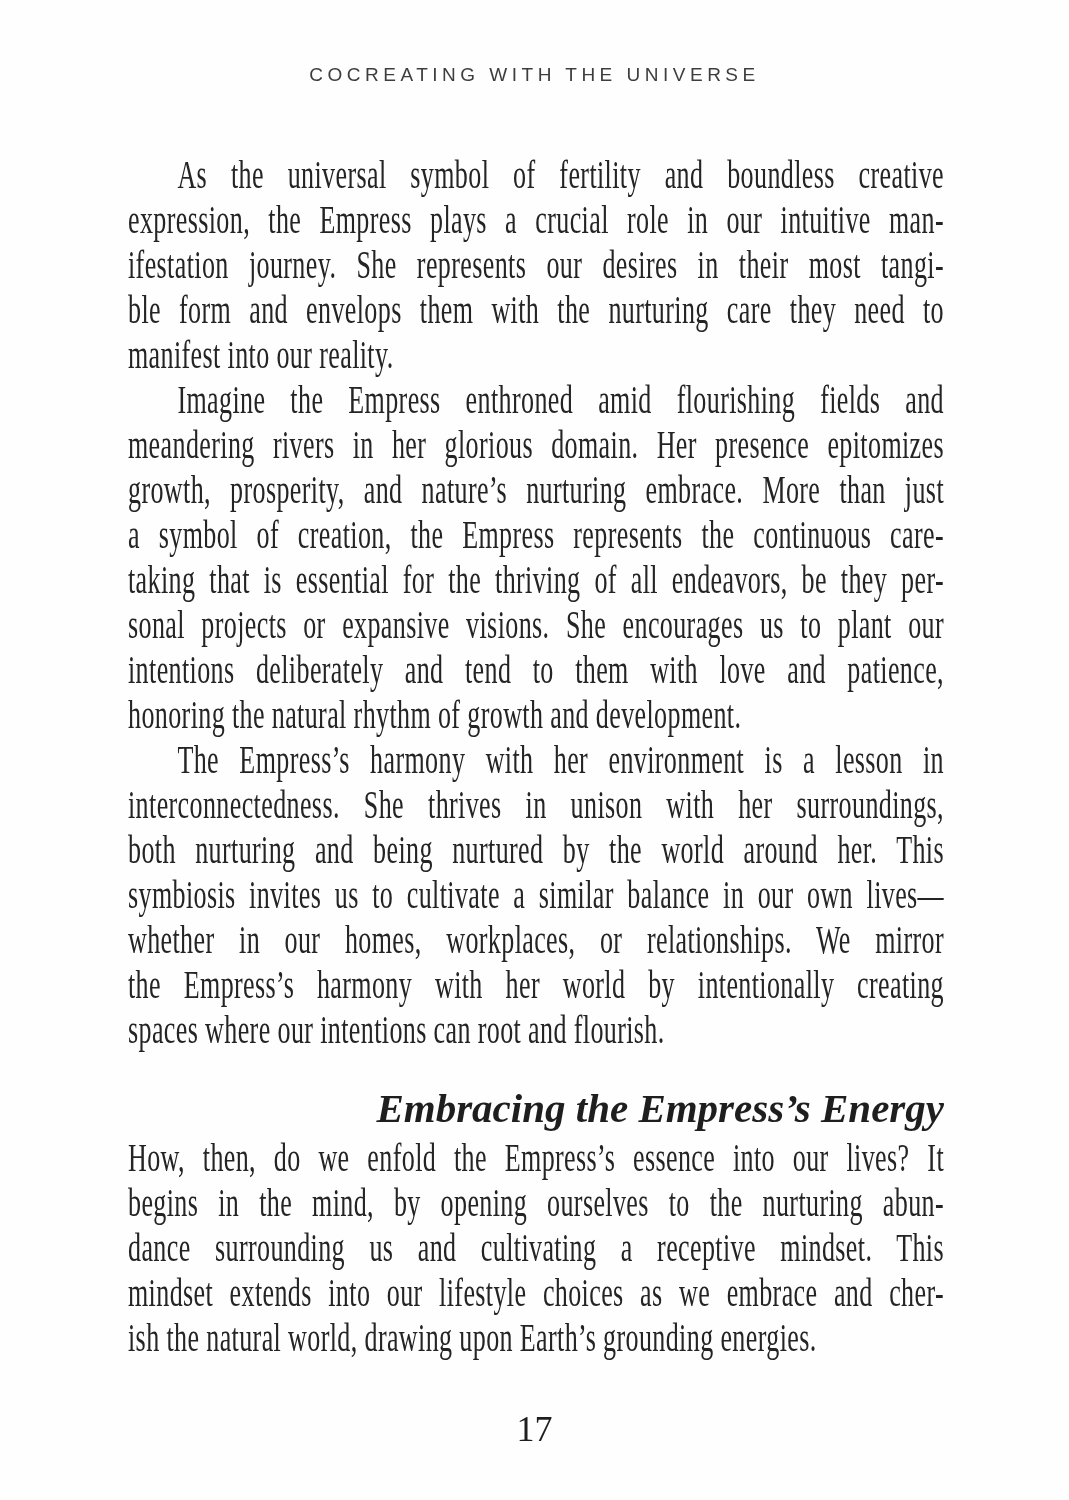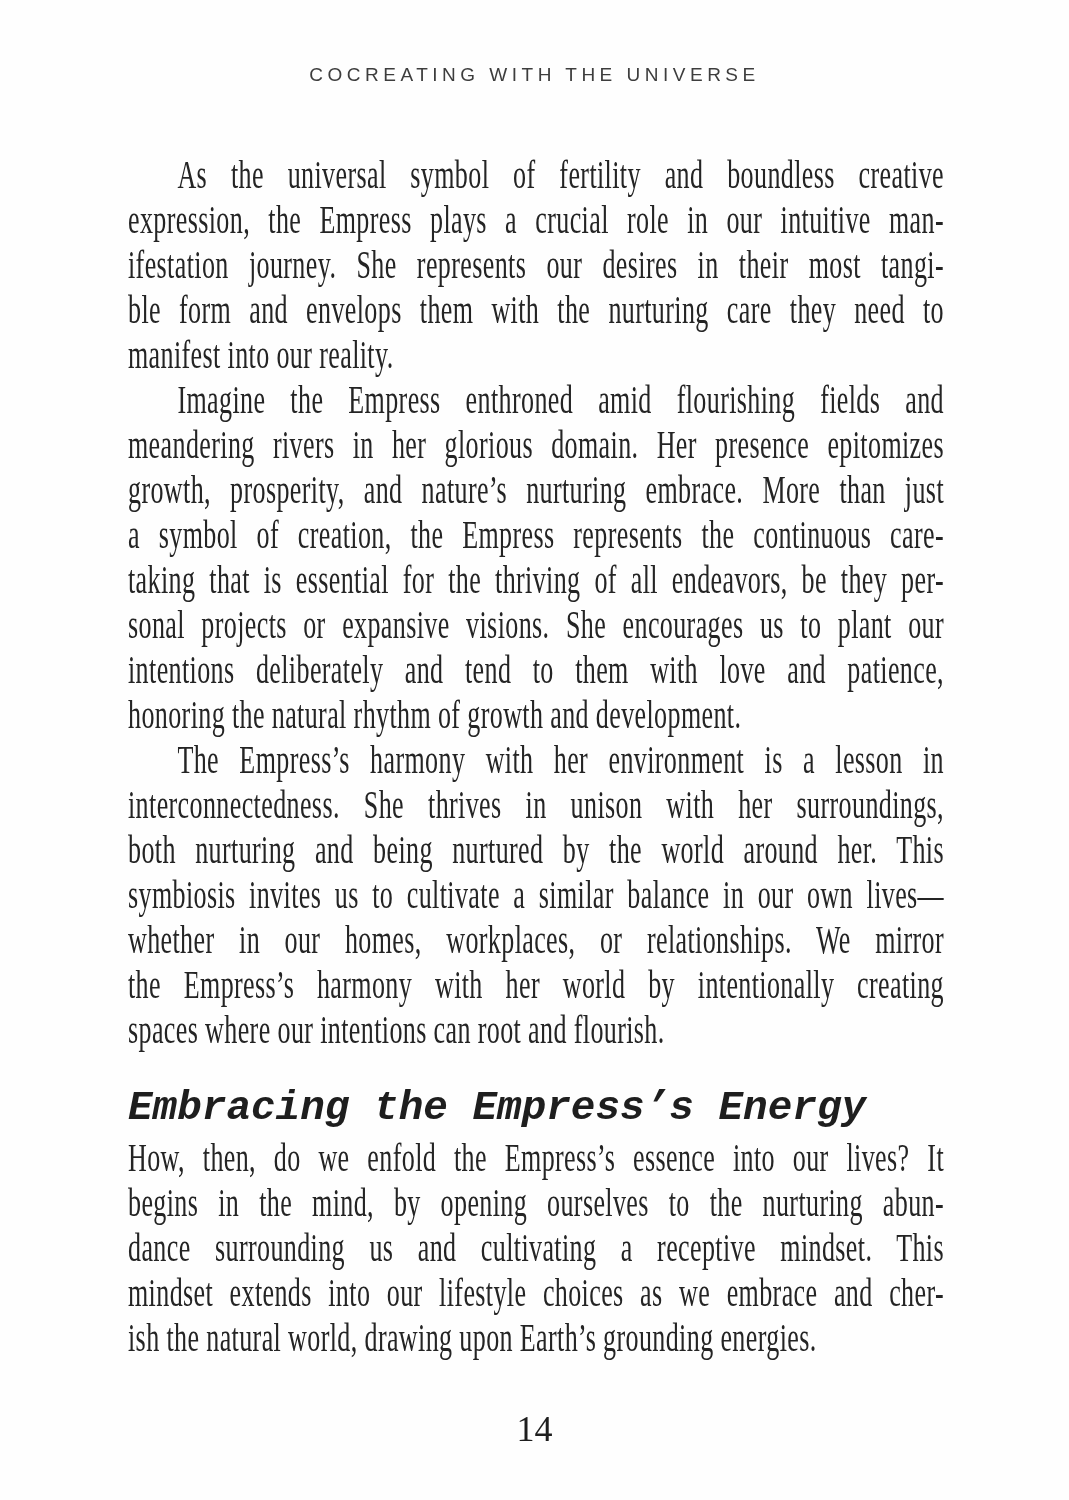--- a/index.html
+++ b/index.html
@@ -41,27 +41,26 @@
     text-align: justify;
     text-align-last: justify;
     text-justify: inter-word;
     white-space: normal;
   }
   .line.pl { text-align-last: left; }
   .line.indent { text-indent: 76px; }
   .section-heading {
     position: absolute;
     top: 1082px; left: 128px; width: 816px;
-    text-align: left;
+    text-align: right;
     font-size: 41px;
     line-height: 52px;
     font-style: italic;
     font-weight: 700;
     color: #1e1e1e;
-    font-family: Liberation Mono, monospace;
   }
   .page-number {
     position: absolute;
     top: 1408px; left: 0; width: 100%;
     text-align: center;
     font-size: 36px;
     color: #1e1e1e;
   }
 </style>
 </head>
@@ -105,15 +104,15 @@
   <div class="body-block body-sec">
     <div class="paragraph">
       <div class="line">How, then, do we enfold the Empress’s essence into our lives? It</div>
       <div class="line">begins in the mind, by opening ourselves to the nurturing abun-</div>
       <div class="line">dance surrounding us and cultivating a receptive mindset. This</div>
       <div class="line">mindset extends into our lifestyle choices as we embrace and cher-</div>
       <div class="line pl">ish the natural world, drawing upon Earth’s grounding energies.</div>
     </div>
   </div>
 
-  <div class="page-number">14</div>
+  <div class="page-number">17</div>
 
 </div>
 
 </body></html>

